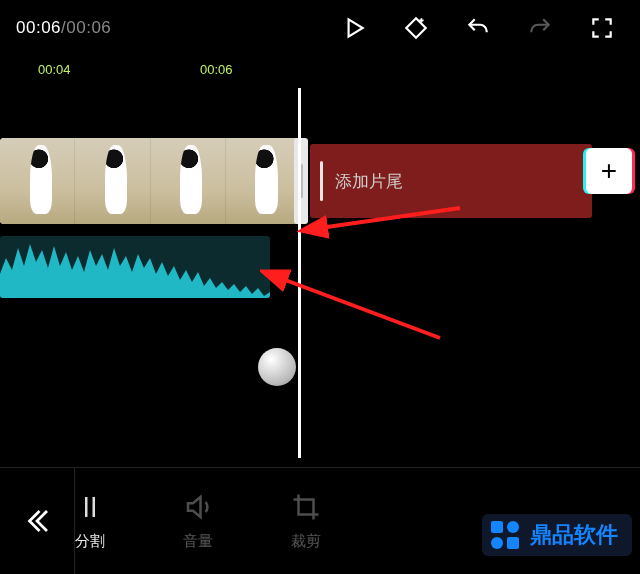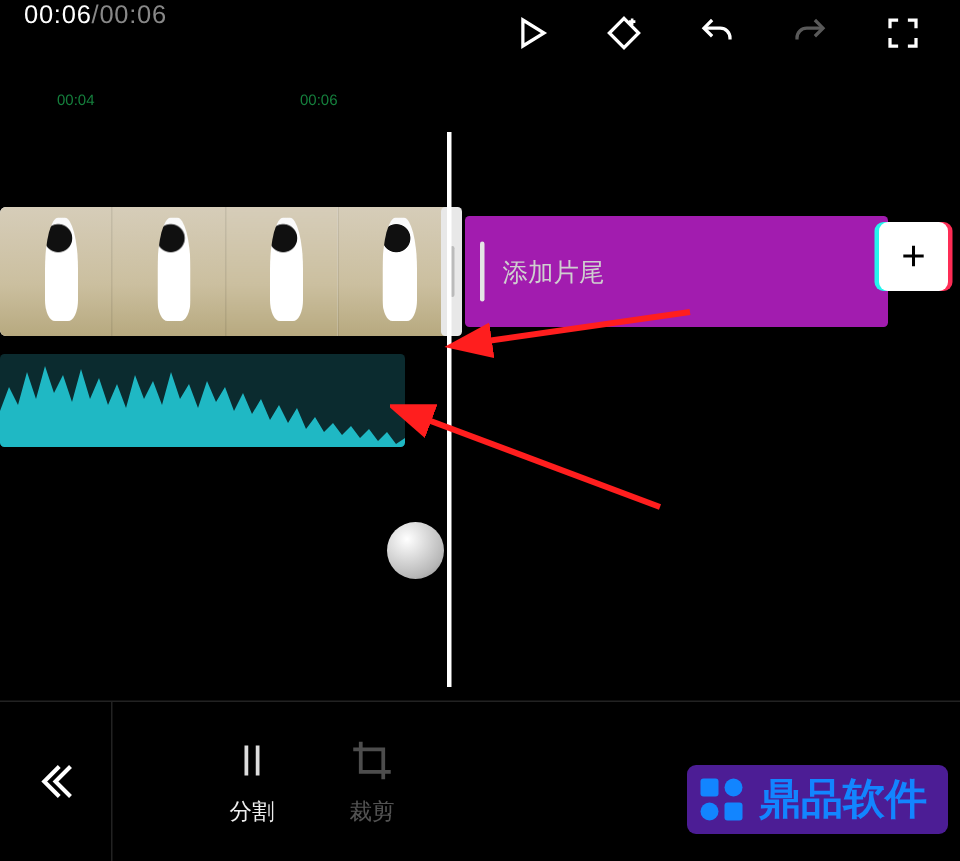--- a/index.html
+++ b/index.html
@@ -1,47 +1,47 @@
 <!DOCTYPE html>
 <html><head>
 <meta charset="utf-8">
 <style>
   html,body{margin:0;padding:0;width:640px;height:574px;background:#000;font-family:-apple-system,BlinkMacSystemFont,"Segoe UI",sans-serif;color:#fff;overflow:hidden}
-  .topbar{display:flex;height:56px;padding:0 16px}
+  .topbar{display:flex;align-items:center;height:56px;padding:0 16px}
   .time{font-size:17px;letter-spacing:.5px}
   .time .cur{color:#fff}
   .time .tot{color:#888}
   .topbar .spacer{flex:1}
   .tbtn{width:44px;height:44px;display:flex;align-items:center;justify-content:center;margin-left:18px;cursor:pointer}
   .tbtn svg{width:26px;height:26px;stroke:#fff;fill:none;stroke-width:2}
-  .ruler{position:relative;height:26px;margin-top:6px;font-size:10px;color:#15803d}
+  .ruler{position:relative;height:26px;margin-top:6px;font-size:13px;color:#bef264}
   .tick{position:absolute;top:0}
   .timeline{position:relative;height:370px}
   .vidtrack{position:absolute;top:50px;left:0;width:300px;height:86px;background:#fff;border-radius:4px;overflow:hidden;display:flex}
   .frame{flex:1;position:relative;background:linear-gradient(180deg,#d6cdb9 0%,#cbbf9f 60%,#b7a97f 100%)}
   .frame::before{content:"";position:absolute;left:40%;top:8%;width:30%;height:80%;background:radial-gradient(circle at 40% 20%,#1a1a1a 0 16%,transparent 17%),linear-gradient(180deg,#eee 0%,#fff 60%);border-radius:40% 40% 30% 30%/50% 50% 20% 20%;filter:contrast(1.1)}
   .frame+.frame{border-left:1px solid rgba(0,0,0,.08)}
   .cliphandle{position:absolute;right:-6px;top:50px;width:14px;height:86px;background:#e8e8e8;border-radius:3px;display:flex;align-items:center;justify-content:center}
   .cliphandle::after{content:"";width:3px;height:34px;background:#bbb;border-radius:2px}
-  .addclip{position:absolute;top:56px;left:310px;width:272px;height:74px;background:#a21caf;border-radius:3px;display:flex;align-items:center;color:#cfcfcf;font-size:17px;padding-left:10px}
+  .addclip{position:absolute;top:56px;left:310px;width:272px;height:74px;background:#7f1d1d;border-radius:3px;display:flex;align-items:center;color:#cfcfcf;font-size:17px;padding-left:10px}
   .addclip .bar{width:3px;height:40px;background:#e5e5e5;border-radius:2px;margin-right:12px}
   .addbtn{position:absolute;right:8px;top:60px;width:46px;height:46px;background:#fff;border-radius:6px;display:flex;align-items:center;justify-content:center;color:#000;font-size:28px;font-weight:400;box-shadow:-3px 0 0 #25f4ee,3px 0 0 #fe2c55}
   .audiotrack{position:absolute;top:148px;left:0;width:270px;height:62px;background:#0b2b2f;border-radius:3px;overflow:hidden}
   .wave{position:absolute;bottom:0;left:0;width:100%;height:100%}
   .knob{position:absolute;top:260px;left:258px;width:38px;height:38px;border-radius:50%;background:radial-gradient(circle at 35% 30%,#fff,#b8b8b8 70%,#888)}
   .playhead{position:absolute;top:0;bottom:0;left:298px;width:3px;background:#fff}
   .arrow{position:absolute;pointer-events:none}
   .toolbar{position:absolute;left:0;right:0;bottom:0;height:106px;border-top:1px solid #222;display:flex;align-items:center}
   .back{width:74px;height:106px;display:flex;align-items:center;justify-content:center;border-right:1px solid #222;cursor:pointer}
   .back svg{width:30px;height:30px;stroke:#fff;fill:none;stroke-width:2.2}
-  .tool{flex:0 0 108px;height:106px;display:flex;flex-direction:column;align-items:flex-end;justify-content:center;gap:10px;cursor:pointer}
+  .tool{flex:0 0 108px;height:106px;display:flex;flex-direction:column;align-items:flex-start;justify-content:center;gap:10px;cursor:pointer}
   .tool.dim{opacity:.35}
   .tool svg{width:30px;height:30px;stroke:#ddd;fill:none;stroke-width:2}
   .tool span{font-size:15px;color:#eee}
-  .watermark{position:absolute;right:8px;bottom:18px;display:flex;align-items:center;gap:8px;background:#4c1d95;border-radius:6px;padding:4px 14px 4px 6px;color:#1285ff;font-size:28px;font-weight:600}
+  .watermark{position:absolute;right:8px;bottom:18px;display:flex;align-items:center;gap:8px;background:#0f172a;border-radius:6px;padding:4px 14px 4px 6px;color:#1285ff;font-size:22px;font-weight:600}
   .wm-icon{width:34px;height:34px}
 </style>
 </head>
 <body>
 
 <div class="topbar">
   <div class="time">
     <span class="cur">00:06</span><span class="tot">/</span><span class="tot">00:06</span>
   </div>
   <div class="spacer"></div>
@@ -130,20 +130,26 @@
     <svg viewBox="0 0 24 24">
         <path d="M14 4l-8 8 8 8M20 4l-8 8 8 8"></path>
       </svg>
   </div>
   <div class="tool">
     <svg viewBox="0 0 24 24">
         <path d="M9 4v16M15 4v16"></path>
       </svg>
     <span>分割</span>
   </div>
+  <div class="tool dim">
+    <svg viewBox="0 0 24 24">
+        <path d="M4 9v6h4l6 5V4l-6 5H4zM18 8a6 6 0 010 8"></path>
+      </svg>
+    <span>音量</span>
+  </div>
   <div class="tool dim" style="flex:0 0 80px">
     <svg viewBox="0 0 24 24">
         <path d="M6 2v16h16M2 6h16v16"></path>
       </svg>
     <span>裁剪</span>
   </div>
 </div>
 
 <div class="watermark">
   <svg class="wm-icon" viewBox="0 0 34 34">

